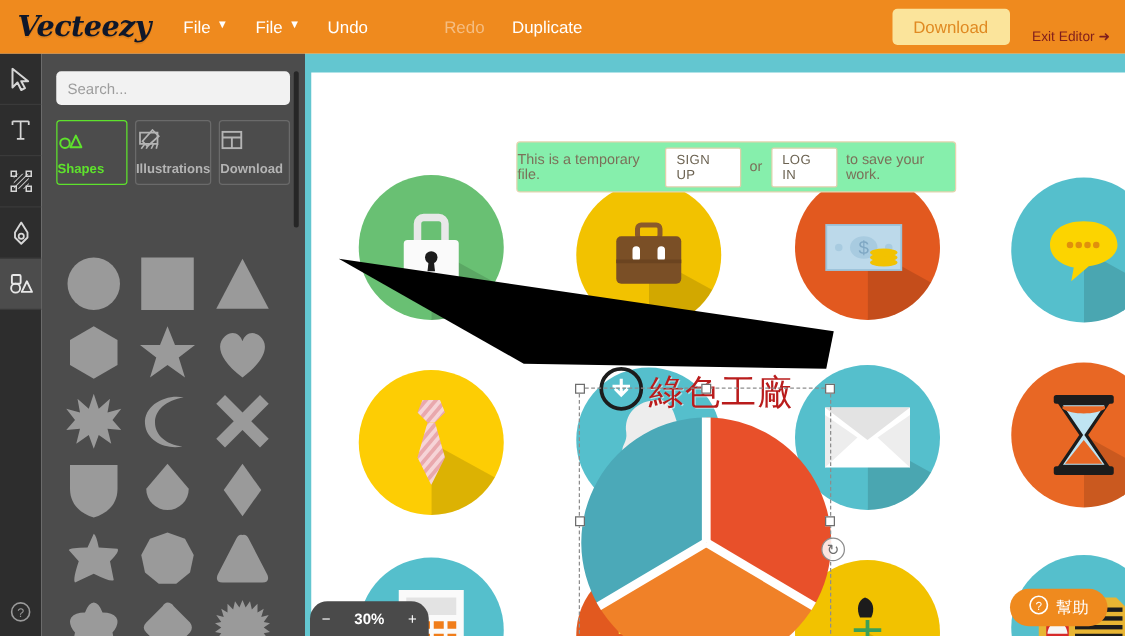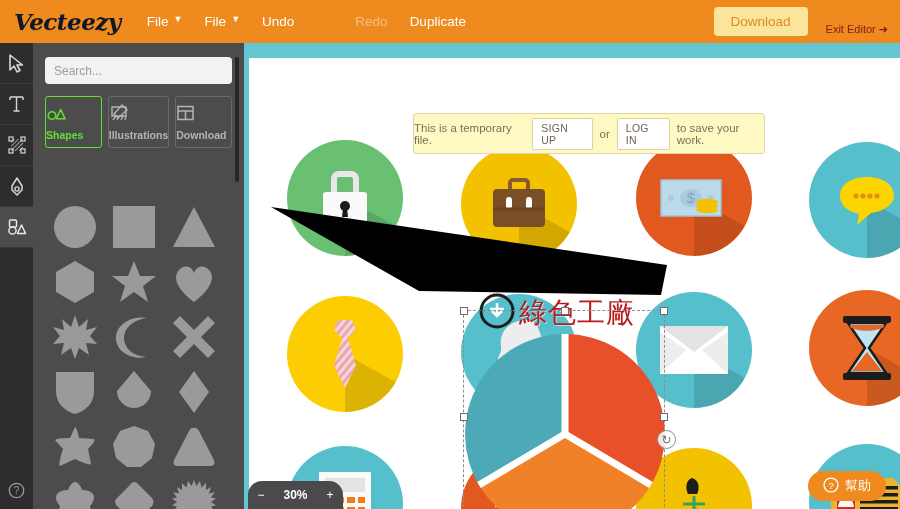--- a/index.html
+++ b/index.html
@@ -103,21 +103,21 @@
     background:#63c6d0;
   }
   #artboard{
     position:absolute; left:5px; top:15px; width:654px; height:466px;
     background:#ffffff; overflow:hidden;
   }
 
   
   #temp-banner{
     position:absolute; left:164px; top:55px; width:352px; height:41px;
-    background:#fef9c3; border:1px solid #e3d4ae; border-radius:3px;
+    background:#86efac; border:1px solid #e3d4ae; border-radius:3px;
     display:flex; align-items:center; 
     gap:7px; font-size:11.5px; color:#7b7059; z-index:40;
   }
   .banner-btn{
     background:#fff; border:1px solid #ded0ab; border-radius:2px;
     padding:3px 8px; font-size:10.5px; color:#6c6352; cursor:pointer;
     letter-spacing:.3px;
   }
 
   

